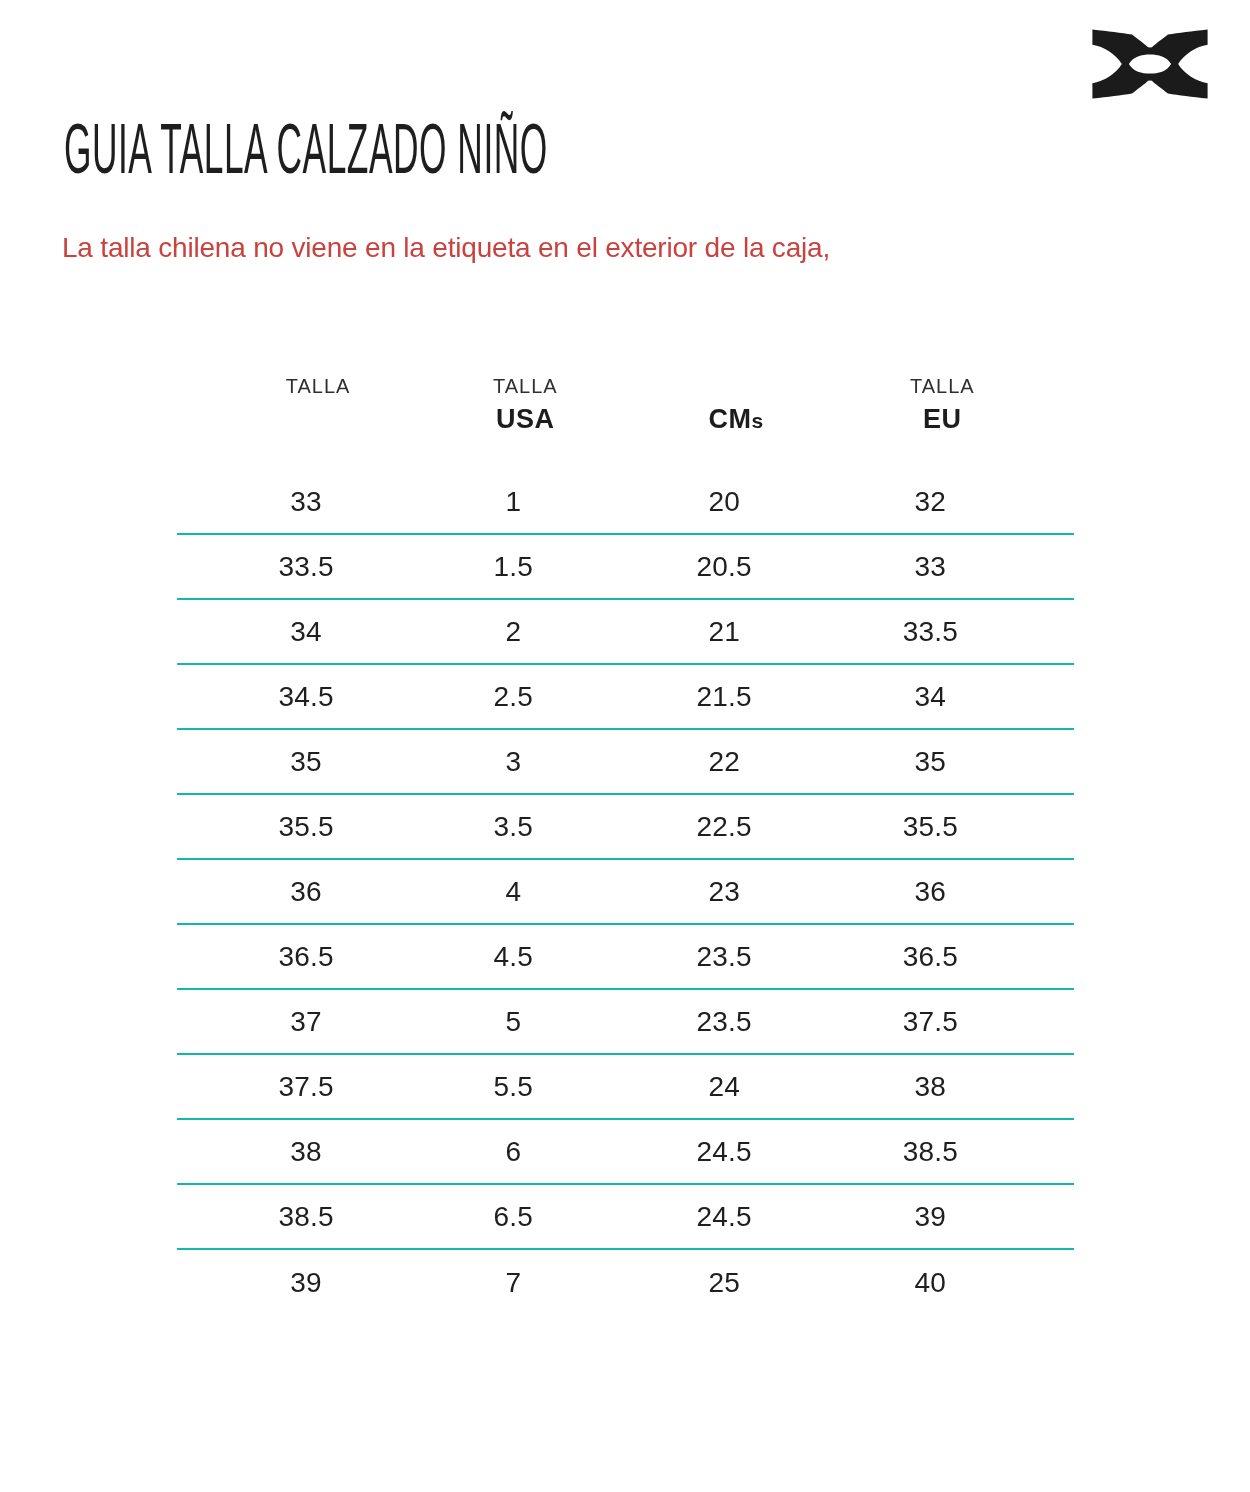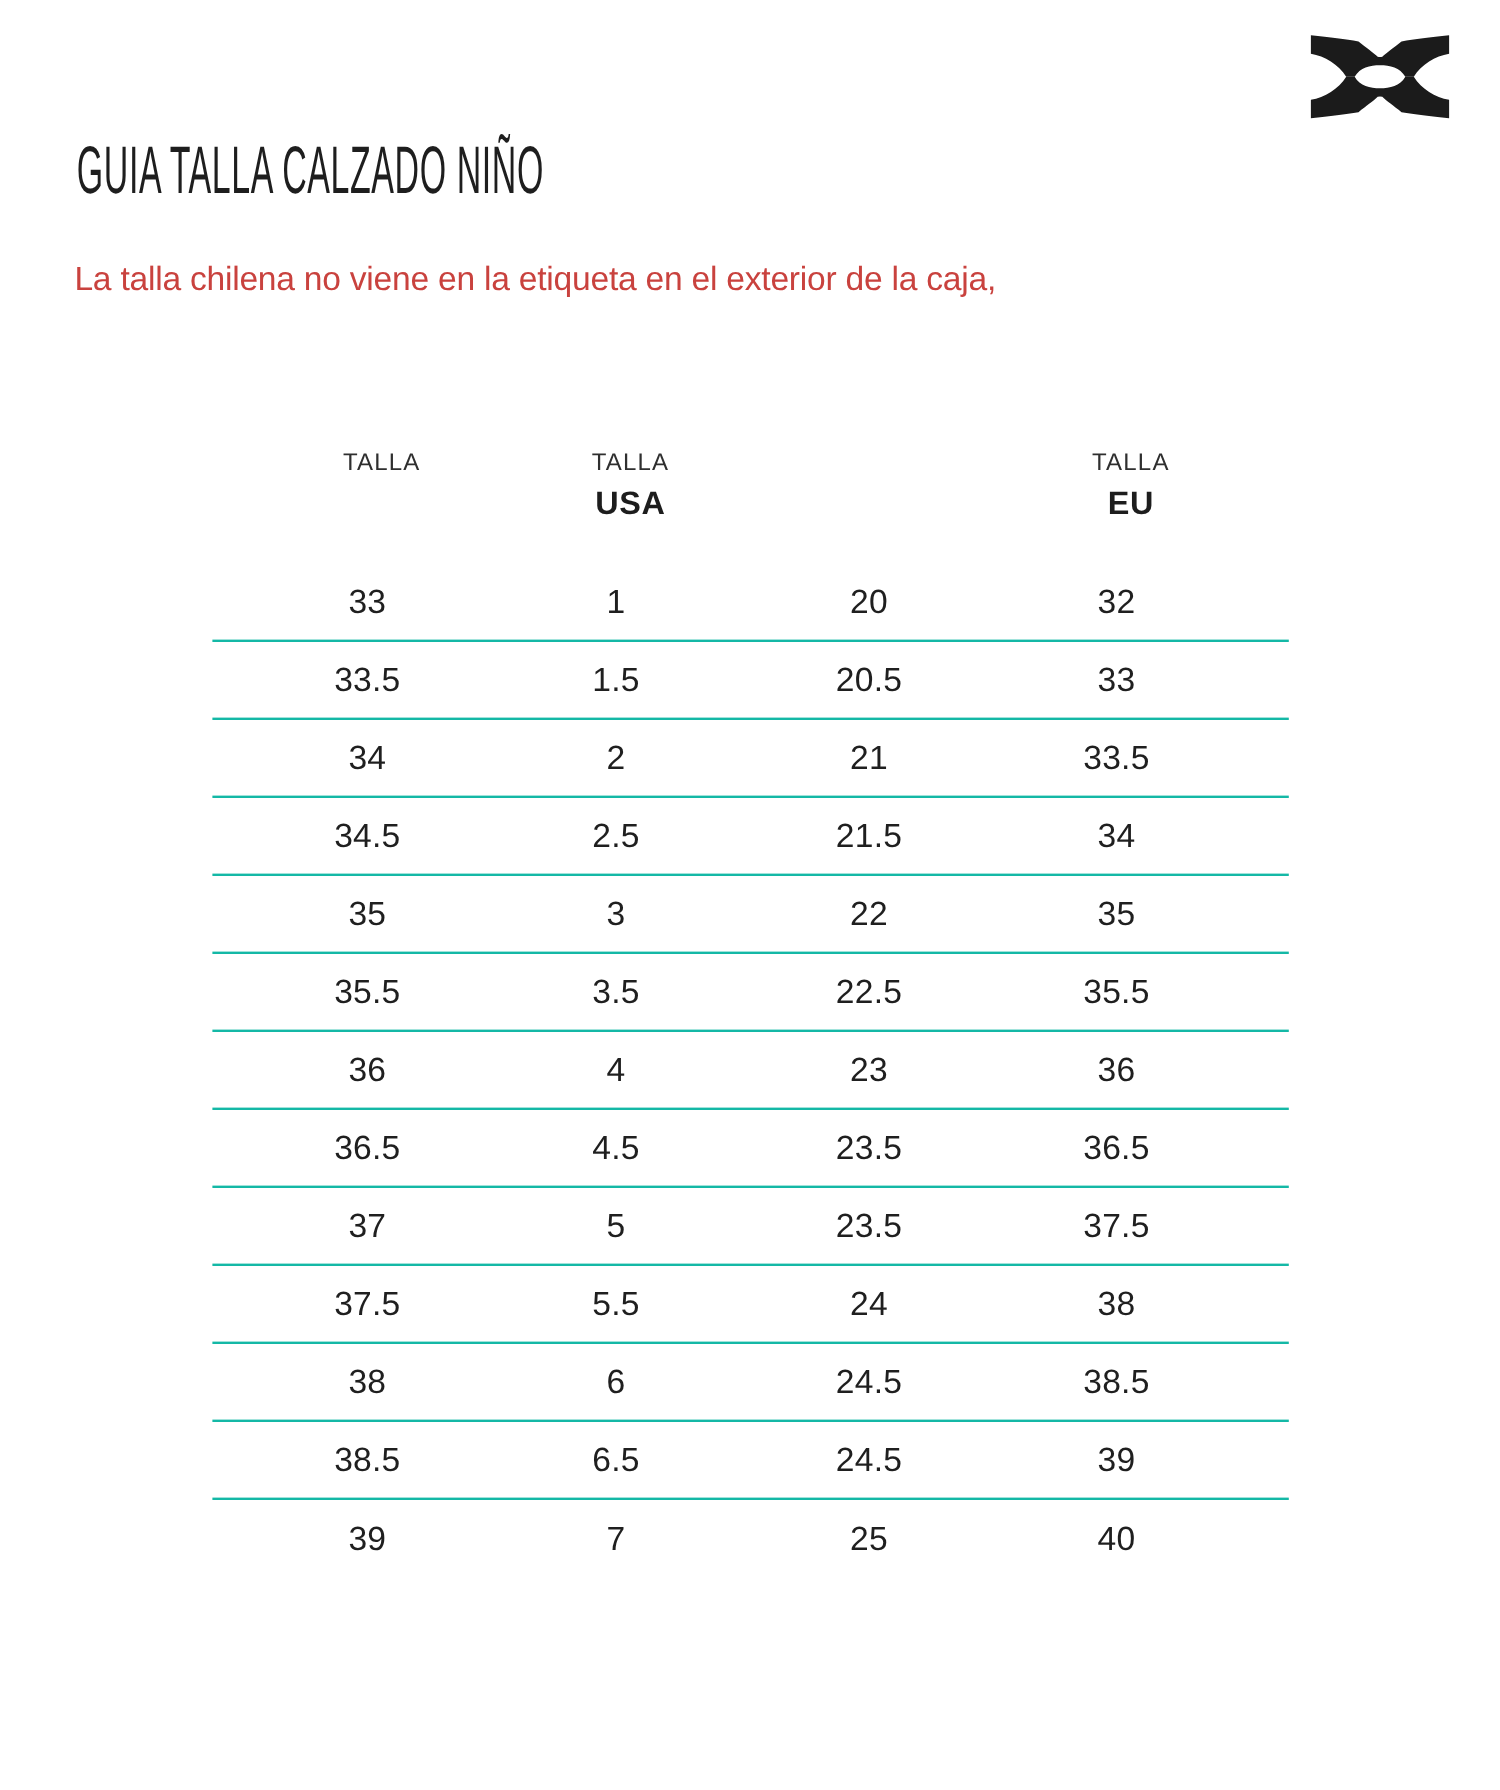--- a/index.html
+++ b/index.html
@@ -22,38 +22,38 @@
     height: 80px;
   }
   .logo svg { display: block; width: 100%; height: 100%; }
 
   
   .title {
     position: absolute;
     left: 64px;
     top: 114px;
     margin: 0;
-    font-size: 56px;
+    font-size: 70px;
     font-weight: 500;
     line-height: 1;
     color: #1e1e1e;
     white-space: nowrap;
   }
   .title .squeeze {
     display: inline-block;
     transform: scaleX(0.505);
     transform-origin: 0 50%;
     letter-spacing: 1px;
   }
 
   
   .notice {
     position: absolute;
     left: 62px;
-    top: 209px;
+    top: 224px;
     font-size: 28px;
     line-height: 48px;
     letter-spacing: -0.2px;
     color: #c9423e;
     text-align: center;
   }
   .notice-line { display: block; white-space: nowrap; }
 
   
   .size-table {
@@ -157,20 +157,21 @@
     <div class="t-head grid4">
       <div class="th c1">
         <span class="th-top">TALLA</span>
       </div>
       <div class="th">
         <span class="th-top">TALLA</span>
         <span class="th-main"><span>USA</span><span class="small-s"></span></span>
       </div>
       <div class="th">
         <span class="th-top"></span>
+        <span class="th-main"><span>CM</span><span class="small-s">s</span></span>
       </div>
       <div class="th c4">
         <span class="th-top">TALLA</span>
         <span class="th-main"><span>EU</span><span class="small-s"></span></span>
       </div>
     </div>
 
     <div class="t-body">
       <div class="t-row grid4">
         <div class="cell c1">33</div>

